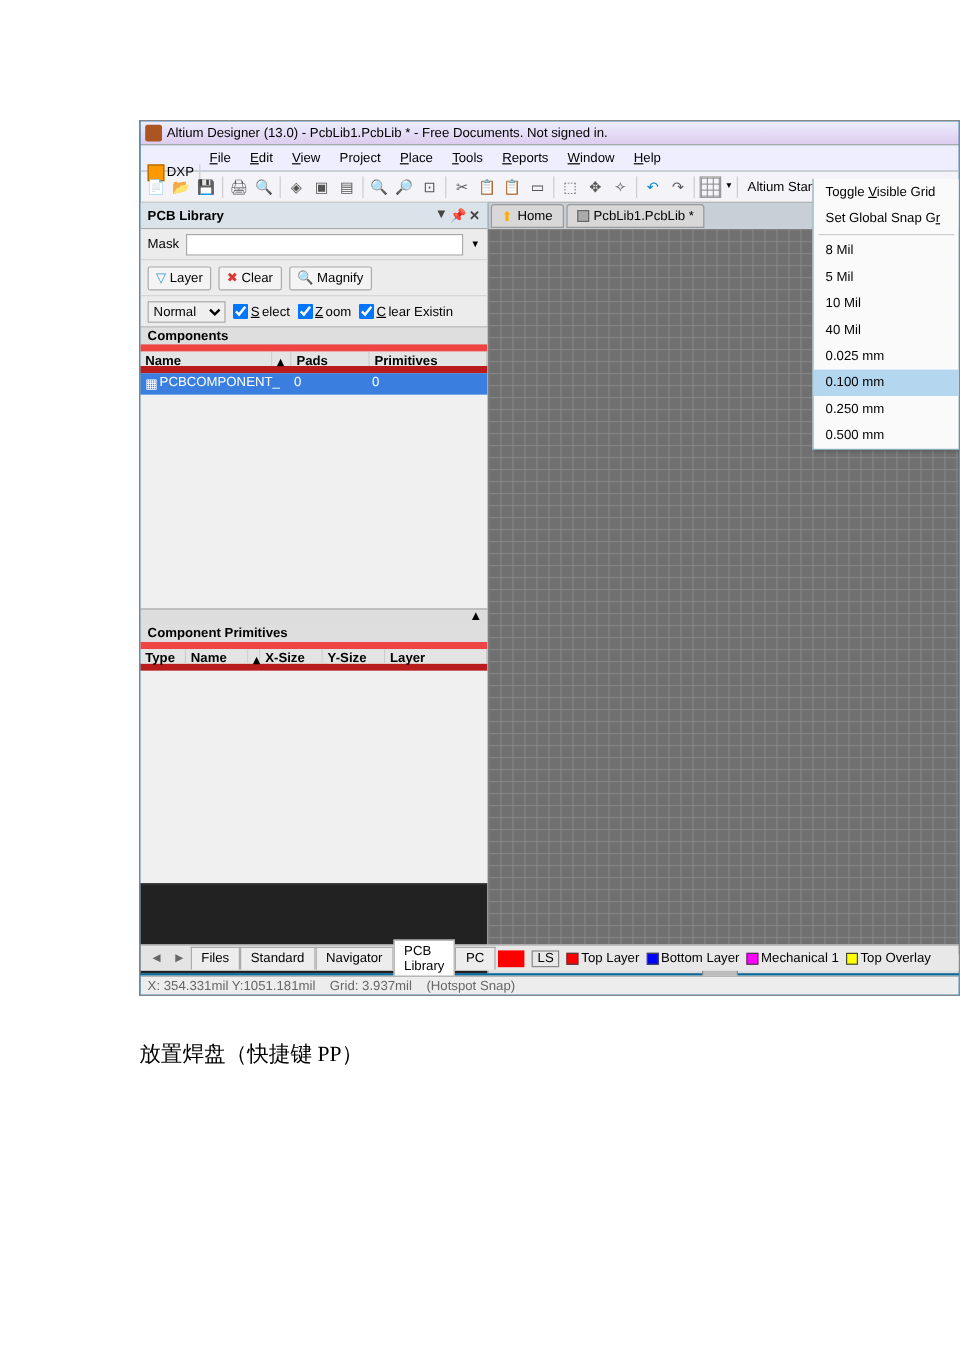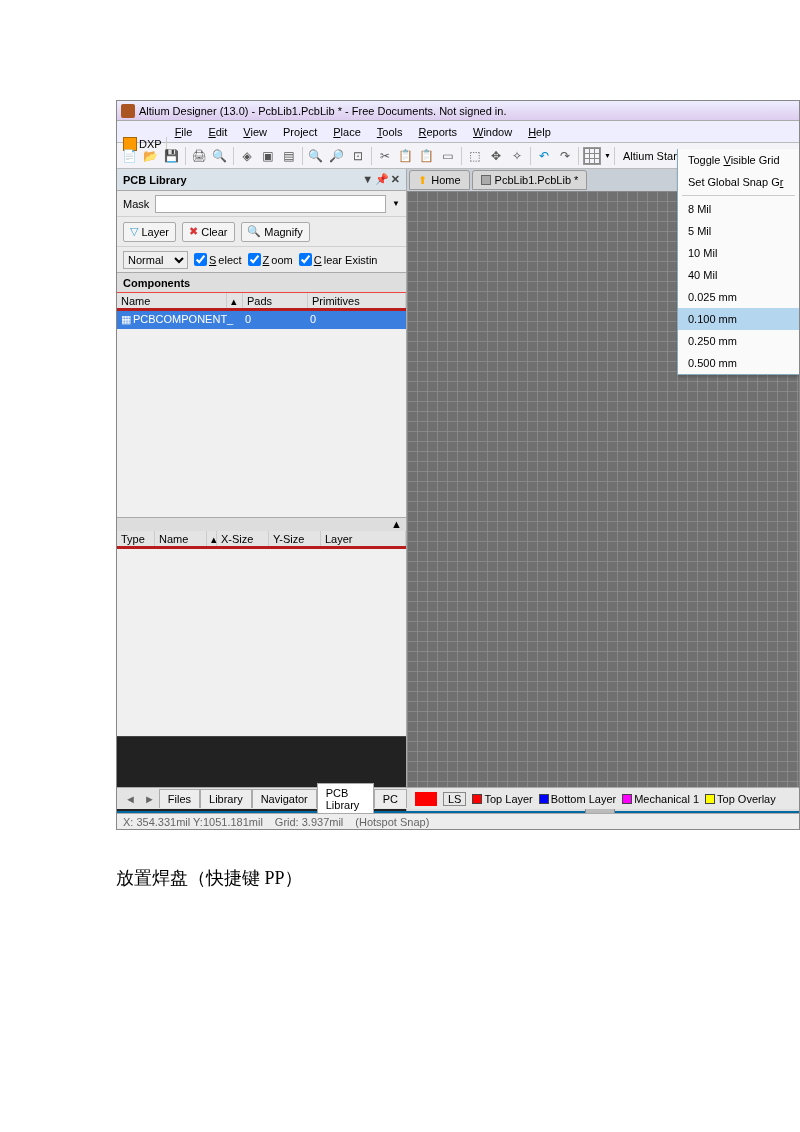--- a/index.html
+++ b/index.html
@@ -22,22 +22,22 @@
 .left-panel { width: 290px; background: #e8e8e8; border-right: 1px solid #aaa; display: flex; flex-direction: column; }
 .panel-head { height: 22px; background: #d9e3e9; border-bottom: 1px solid #aaa; display: flex; align-items: center; padding: 0 6px; font-weight: bold; }
 .panel-head .controls { margin-left: auto; display: flex; gap: 2px; font-size: 10px; color: #444; }
 .mask-row { height: 26px; display: flex; align-items: center; padding: 0 6px; gap: 6px; background: #ececec; border-bottom: 1px solid #d0d0d0; }
 .mask-row input { flex: 1; height: 18px; border: 1px solid #aaa; }
 .btn-row { height: 30px; display: flex; align-items: center; padding: 0 6px; gap: 6px; background: #ececec; border-bottom: 1px solid #d0d0d0; }
 .btn-row .sbtn { height: 20px; padding: 0 6px; border: 1px solid #aaa; background: #f4f4f4; border-radius: 2px; display: flex; align-items: center; gap: 3px; }
 .opt-row { height: 26px; display: flex; align-items: center; padding: 0 6px; gap: 6px; background: #ececec; border-bottom: 1px solid #aaa; }
 .opt-row select { height: 18px; border: 1px solid #aaa; width: 65px; }
 .opt-row label { display: flex; align-items: center; gap: 2px; }
-.section-head { height: 20px; background: #dedede; border-bottom: 1px solid #ef4444; display: flex; align-items: center; padding: 0 6px; font-weight: bold; }
-.table-head { height: 18px; display: flex; border-bottom: 3px solid #b91c1c; }
+.section-head { height: 20px; background: #dedede; border-bottom: 6px solid #ef4444; display: flex; align-items: center; padding: 0 6px; font-weight: bold; }
+.table-head { height: 18px; display: flex; border-bottom: 6px solid #b91c1c; font-weight: bold; }
 .table-head div { padding: 2px 4px; border-right: 1px solid #ccc; background: #e4e4e4; }
 .row-sel { height: 18px; display: flex; background: #3a7fe0; color: #fff; }
 .row-sel div { padding: 2px 4px; }
 .flex-space { flex: 1; background: #f0f0f0; }
 .dark-panel { height: 75px; background: #222; border-top: 1px solid #444; }
 .canvas-area { flex: 1; background: #707070; position: relative; display: flex; flex-direction: column; }
 .tabs { height: 22px; background: #c8cfd6; display: flex; align-items: center; }
 .tab { height: 20px; padding: 0 8px; border: 1px solid #999; background: #d8d8d8; display: flex; align-items: center; gap: 4px; border-radius: 3px 3px 0 0; margin-left: 2px; }
 .tab .small-icon { width: 10px; height: 10px; background: #aaa; border: 1px solid #666; }
 .canvas { flex: 1; background-color: #707070; background-image: linear-gradient(#888 1px, transparent 1px), linear-gradient(90deg, #888 1px, transparent 1px); background-size: 10px 10px; position: relative; }
@@ -154,20 +154,21 @@
         <div style="flex:1">Primitives</div>
       </div>
       <div class="row-sel">
         <div style="width:12px">▦</div>
         <div style="width:112px">PCBCOMPONENT_</div>
         <div style="width:65px">0</div>
         <div style="flex:1">0</div>
       </div>
       <div class="flex-space" style="min-height:110px"></div>
       <div style="height:14px;background:#ddd;border-top:1px solid #aaa;text-align:right;padding-right:4px">▲</div>
+      <div class="section-head">Component Primitives</div>
       <div class="table-head">
         <div style="width:38px">Type</div>
         <div style="width:52px">Name</div>
         <div style="width:10px">▴</div>
         <div style="width:52px">X-Size</div>
         <div style="width:52px">Y-Size</div>
         <div style="flex:1">Layer</div>
       </div>
       <div class="flex-space" style="min-height:125px"></div>
       <div class="dark-panel"></div>
@@ -212,21 +213,21 @@
       </div>
     <div class="ltab">
         <span class="sw" style="background:#ff0"></span>
         <span>Top Overlay</span>
       </div>
   </div>
   <div class="bottom-tabs" style="position:absolute;left:0;width:294px;bottom:20px">
     <span class="arrow">◄</span>
     <span class="arrow">►</span>
     <div class="btab">Files</div>
-    <div class="btab">Library</div>
+    <div class="btab">Standard</div>
     <div class="btab">Navigator</div>
     <div class="btab" style="background:#fff">PCB Library</div>
     <div class="btab">PC</div>
   </div>
   <div class="status-bar" style="position:absolute;left:0;right:0;bottom:0">
     <span>X: 354.331mil Y:1051.181mil</span>
     <span>Grid: 3.937mil</span>
     <span>(Hotspot Snap)</span>
   </div>
   <div class="grid-menu">

